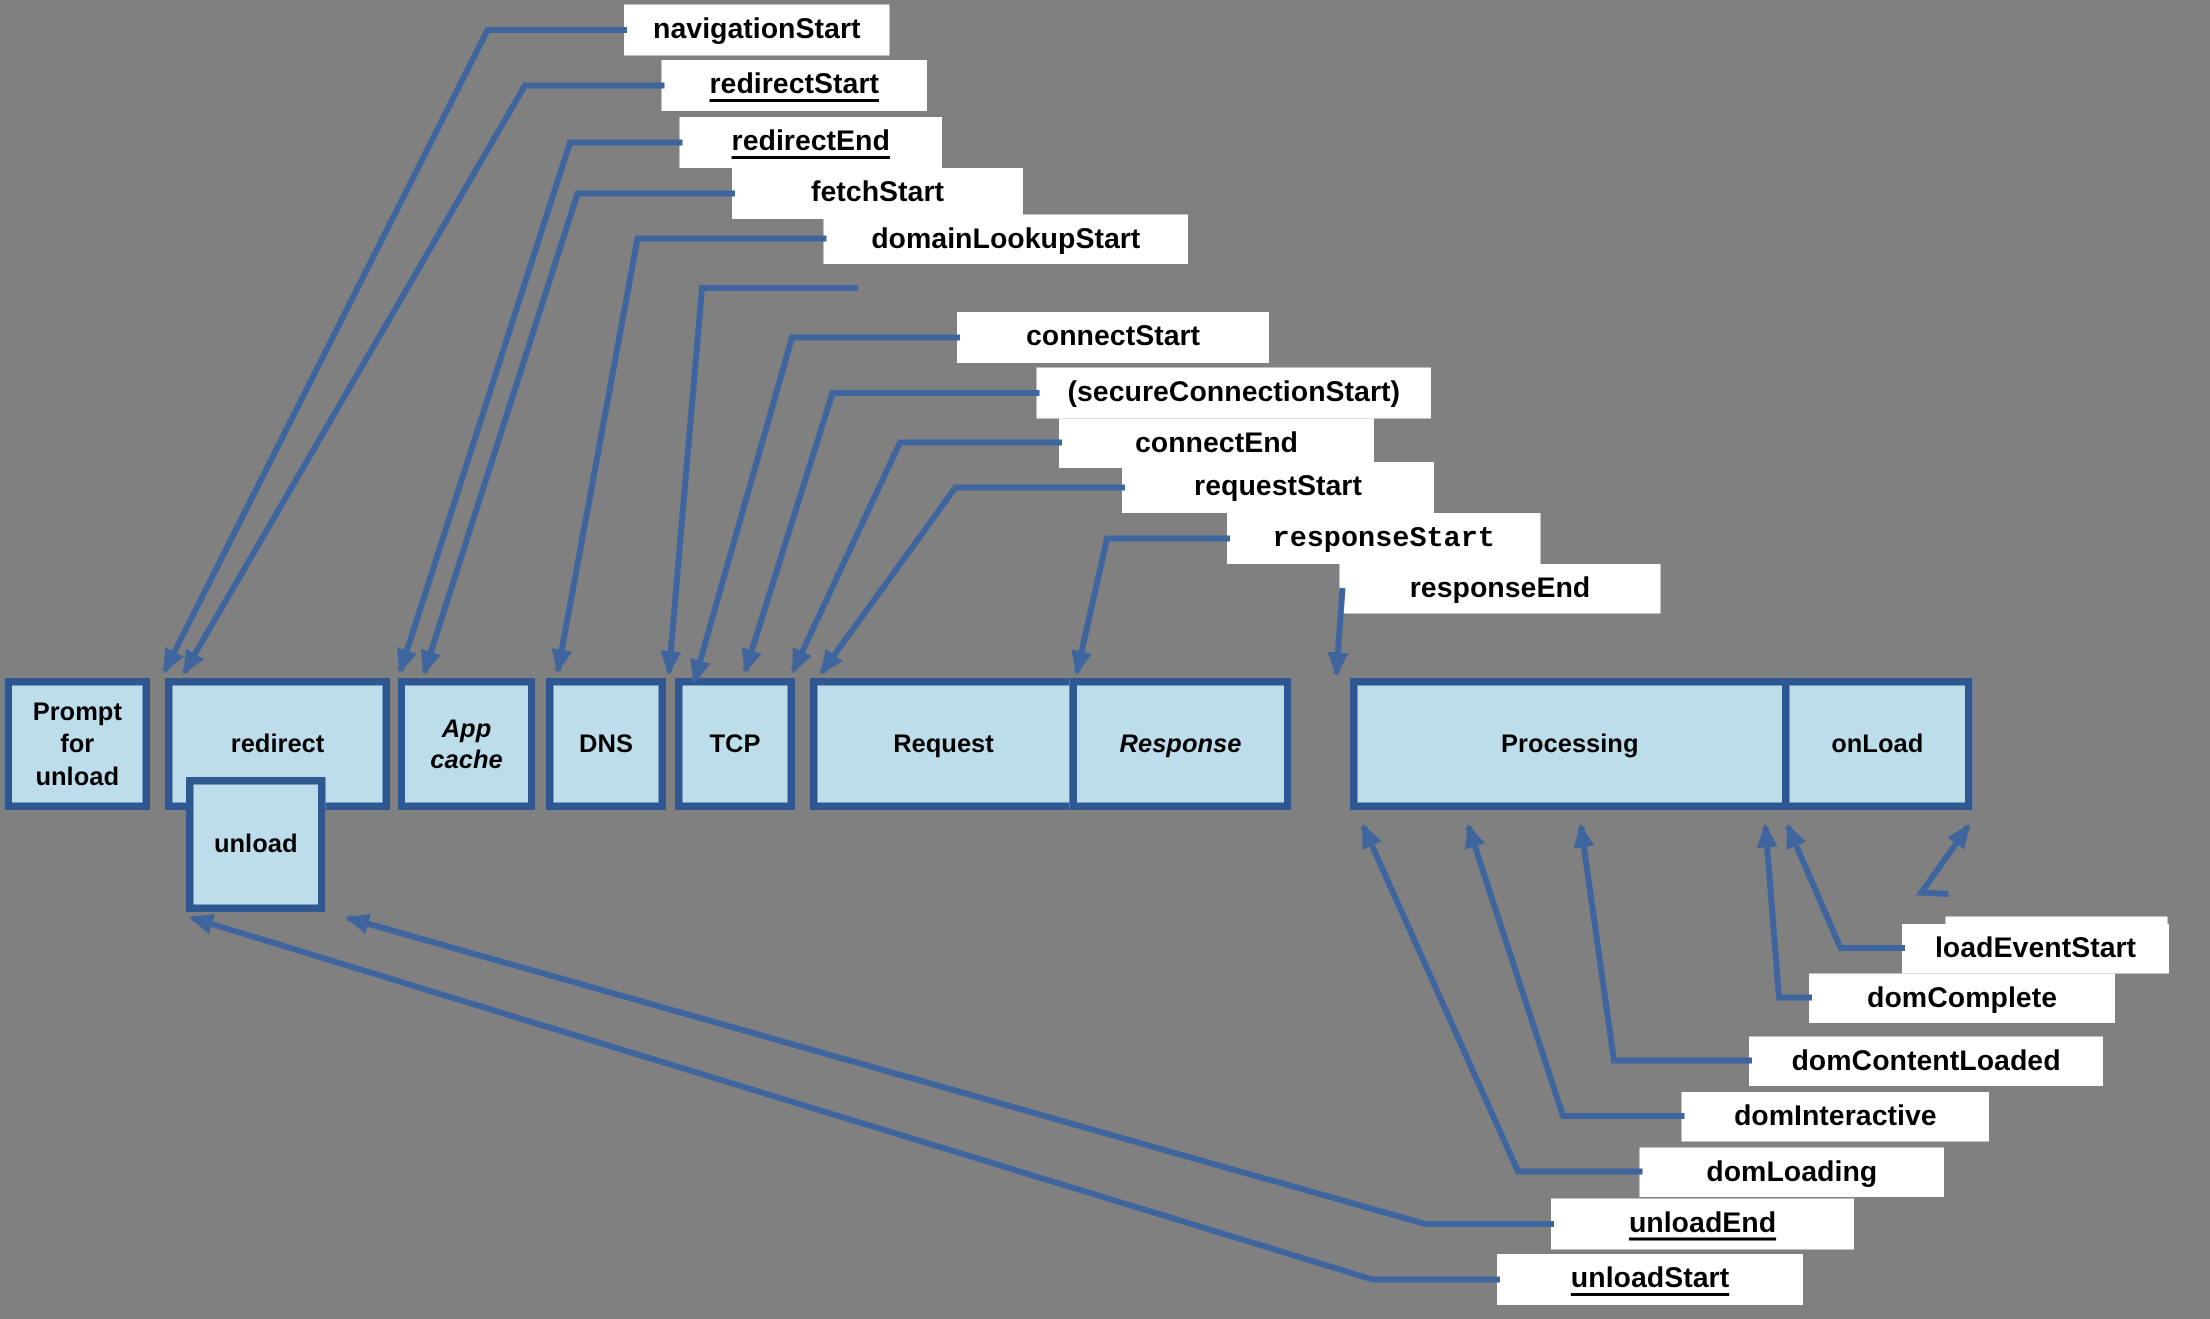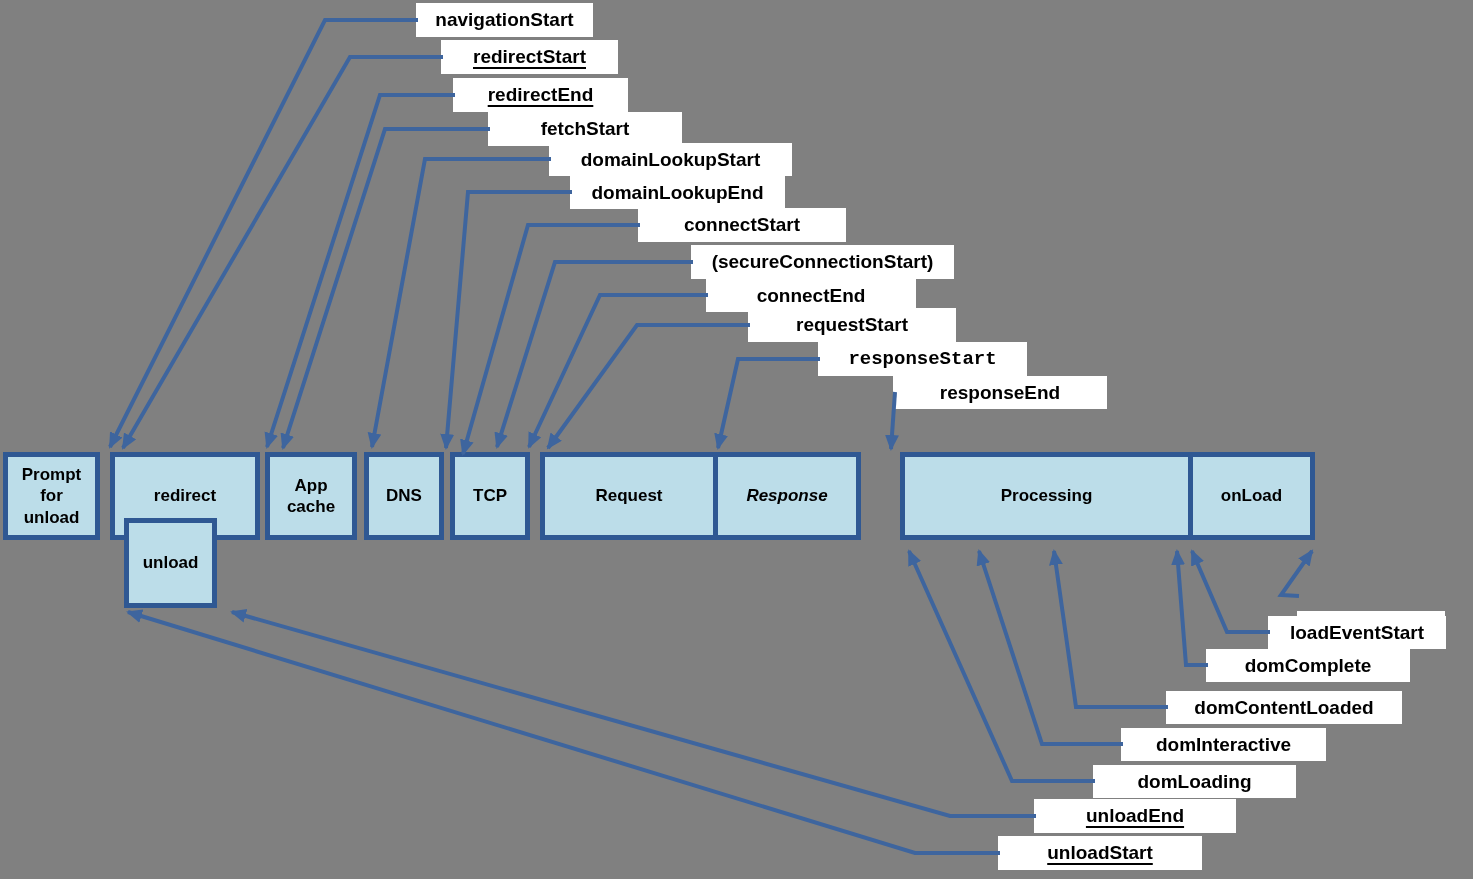--- a/index.html
+++ b/index.html
@@ -70,21 +70,21 @@
       <polyline points="1000,853 915,853 128,612" class="leader" marker-end="url(#arrowhead)"></polyline>
     </svg>
 <div class="phase-box" style="left: 3px; top: 452px; width: 97px; height: 88px; z-index: 1;">
       <span>Prompt
 for
 unload</span>
     </div>
     <div class="phase-box" style="left: 110px; top: 452px; width: 150px; height: 88px; z-index: 1;">
       <span>redirect</span>
     </div>
-    <div class="phase-box" style="left: 265px; top: 452px; width: 92px; height: 88px; z-index: 1;">
+    <div class="phase-box" style="left: 265px; top: 452px; width: 92px; height: 88px; z-index: 1; font-style: italic;">
       <span>App
 cache</span>
     </div>
     <div class="phase-box" style="left: 364px; top: 452px; width: 80px; height: 88px; z-index: 1;">
       <span>DNS</span>
     </div>
     <div class="phase-box" style="left: 450px; top: 452px; width: 80px; height: 88px; z-index: 1;">
       <span>TCP</span>
     </div>
     <div class="phase-box" style="left: 540px; top: 452px; width: 178px; height: 88px; z-index: 1;">
@@ -109,23 +109,20 @@
       <span>redirectStart</span>
     </div>
     <div class="event-label" style="left: 488px; top: 112px; width: 194px; height: 34px;">
       <span>fetchStart</span>
     </div>
     <div class="event-label underline" style="left: 453px; top: 78px; width: 175px; height: 34px;">
       <span>redirectEnd</span>
     </div>
     <div class="event-label" style="left: 549px; top: 143px; width: 243px; height: 33px;">
       <span>domainLookupStart</span>
-    </div>
-    <div class="event-label" style="left: 570px; top: 176px; width: 215px; height: 33px;">
-      <span>domainLookupEnd</span>
     </div>
     <div class="event-label" style="left: 638px; top: 208px; width: 208px; height: 34px;">
       <span>connectStart</span>
     </div>
     <div class="event-label" style="left: 691px; top: 245px; width: 263px; height: 34px;">
       <span>(secureConnectionStart)</span>
     </div>
     <div class="event-label" style="left: 706px; top: 279px; width: 210px; height: 33px;">
       <span>connectEnd</span>
     </div>

